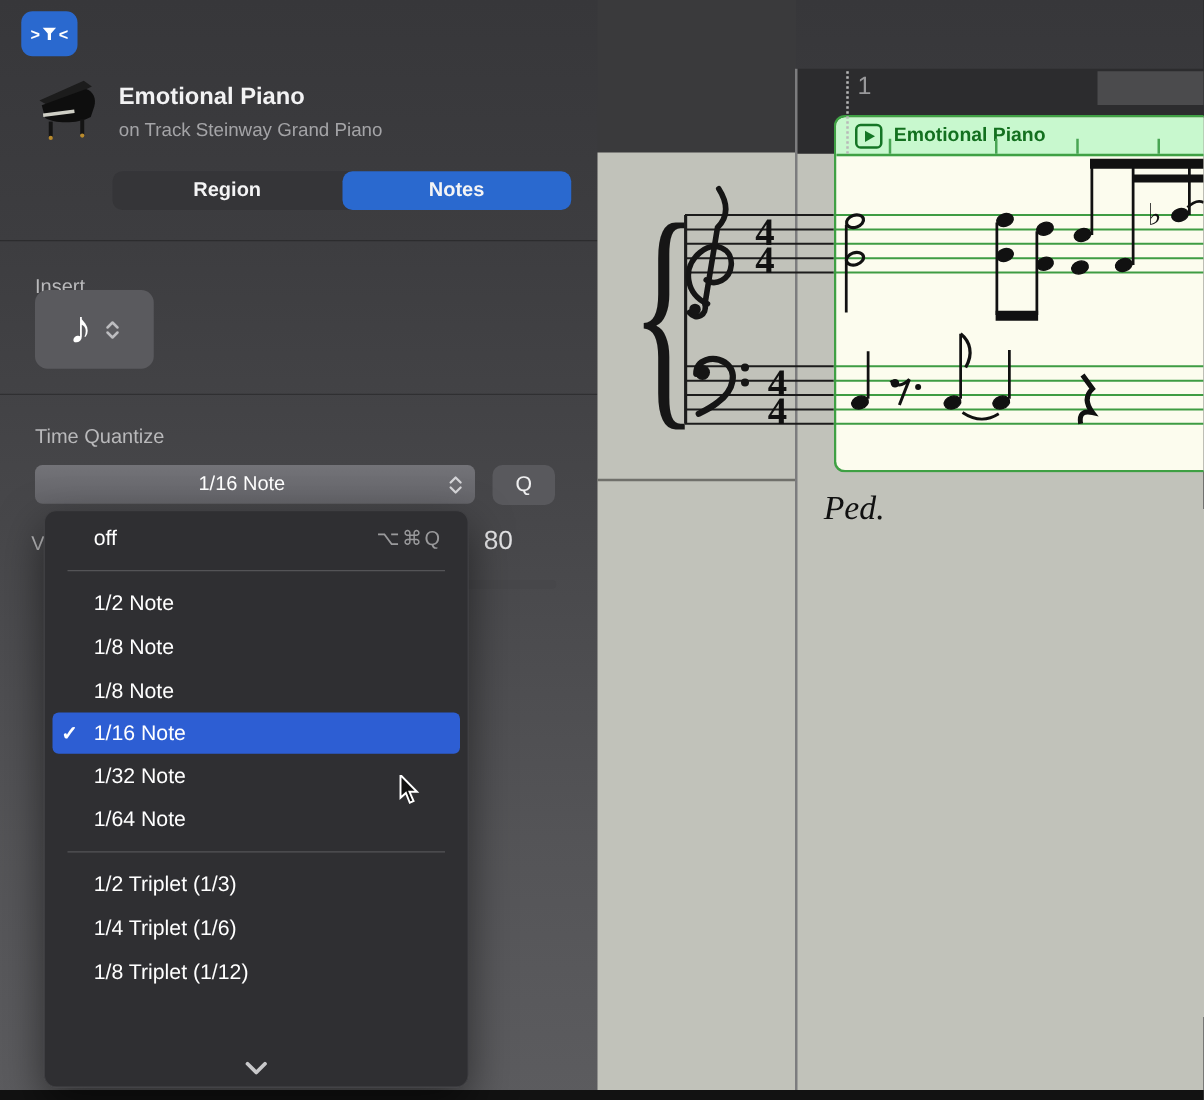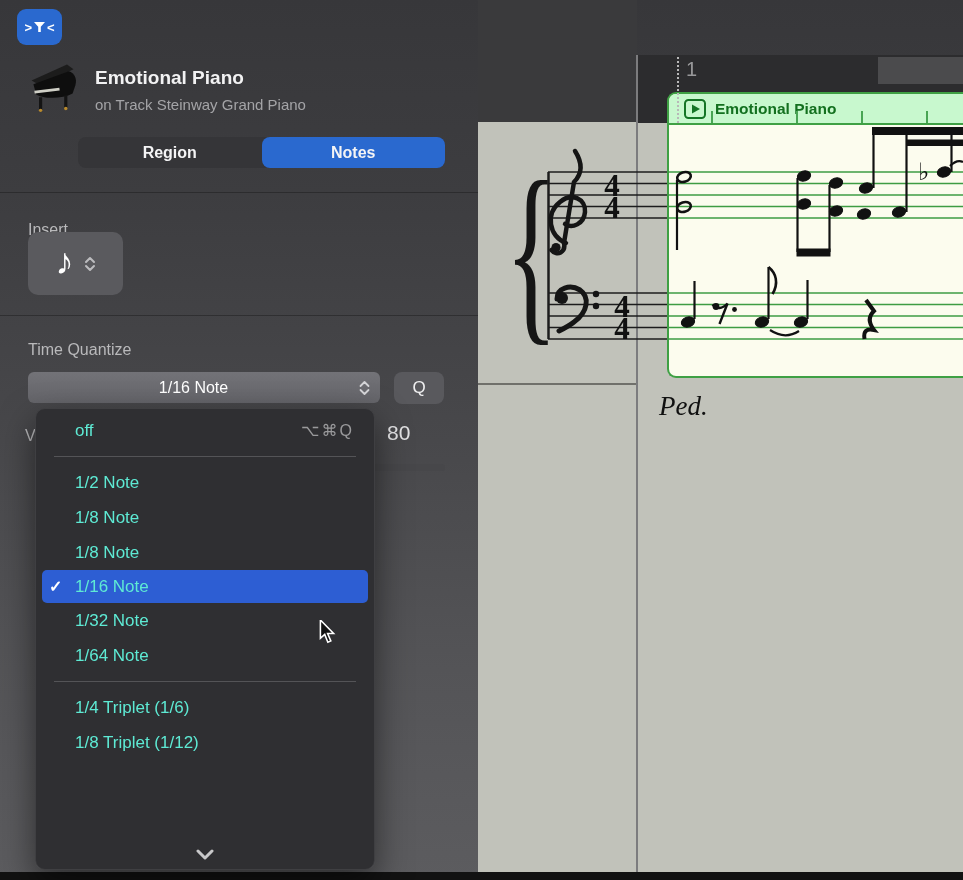--- a/index.html
+++ b/index.html
@@ -12,21 +12,21 @@
   .abs { position:absolute; }
 
   
   .filter-btn { left:17px; top:9px; width:45px; height:36px; border-radius:9px;
     background:#2a69cf; display:flex; align-items:center; justify-content:center;
     gap:2px; color:#fff; font-weight:bold; font-size:13px; }
   .piano-icon { left:25px; top:60px; width:56px; height:54px; }
   .hdr-title { left:95px; top:67px; font-size:19px; font-weight:bold; color:#f2f2f3; }
   .hdr-sub   { left:95px; top:96px; font-size:15px; color:#a4a4a7; }
 
-  .seg { left:78px; top:137px; width:367px; height:31px; border-radius:8px;
+  .seg { left:90px; top:137px; width:367px; height:31px; border-radius:8px;
     background:#353538; display:flex; }
   .seg-half { flex:1; display:flex; align-items:center; justify-content:center;
     font-size:16px; font-weight:600; color:#f4f4f5; border-radius:8px; }
   .seg-half.active { background:#2a69cf; }
 
   .divider-h { left:0; width:478px; height:1px; background:rgba(0,0,0,0.28); }
 
   .panel-label { font-size:16px; color:#b9b9bb; }
   .insert-btn { left:28px; top:232px; width:95px; height:63px; border-radius:10px;
     background:#5a5a5e; display:flex; align-items:center; justify-content:center; gap:10px; }
@@ -43,21 +43,21 @@
   .vel-slider { left:90px; top:464px; width:355px; height:7px; border-radius:4px; background:#47474a; z-index:1; }
 
   
   .menu { left:35px; top:408px; width:340px; height:462px; border-radius:10px;
     background:rgba(47,47,50,0.985); border:1px solid #3f3f42; z-index:50;
     box-shadow:0 14px 34px rgba(0,0,0,0.5); padding-top:4px; }
   .menu-item { height:35px; display:flex; align-items:center; padding:0 20px 0 13px; }
   .menu-item.highlighted { background:#2d5ed3; border-radius:5px; margin:0 6px;
     padding:0 14px 0 7px; height:33px; }
   .mi-check { width:26px; font-size:16px; color:#fff; font-weight:bold; }
-  .mi-label { font-size:17px; color:#5eead4; }
+  .mi-label { font-size:17px; color:#ffffff; }
   .mi-shortcut { margin-left:auto; font-size:16px; color:#9a9a9c; letter-spacing:2px; }
   .menu-divider { height:1px; background:#545457; margin:8px 18px; }
   .menu-chevron { position:absolute; bottom:9px; left:0; right:0; display:flex; justify-content:center; }
 
   
   .margin-header { left:478px; top:0; width:159px; height:122px; background:#3a3a3c; }
   .score-bg { left:478px; top:122px; width:485px; height:750px; background:#c1c2ba; }
   .ruler { left:637px; top:55px; width:326px; height:68px; background:#2c2c2e; }
   .ruler-box { left:878px; top:57px; width:85px; height:27px; background:#4b4b4d; }
   .ruler-num { left:686px; top:58px; font-size:20px; color:#98989a; z-index:2; }
@@ -293,20 +293,24 @@
           <span class="mi-check"></span>
           <span class="mi-label">1/32 Note</span>
         </div>
         <div class="menu-item">
           <span class="mi-check"></span>
           <span class="mi-label">1/64 Note</span>
         </div>
         <div class="menu-divider"></div>
         <div class="menu-item">
           <span class="mi-check"></span>
+          <span class="mi-label">1/2 Triplet (1/3)</span>
+        </div>
+        <div class="menu-item">
+          <span class="mi-check"></span>
           <span class="mi-label">1/4 Triplet (1/6)</span>
         </div>
         <div class="menu-item">
           <span class="mi-check"></span>
           <span class="mi-label">1/8 Triplet (1/12)</span>
         </div>
       </div>
     <div class="menu-chevron">
       <svg width="18" height="11" viewBox="0 0 18 11">
         <path d="M2 2 L9 9 L16 2" fill="none" stroke="#c8c8ca" stroke-width="3" stroke-linecap="round" stroke-linejoin="round"></path>

